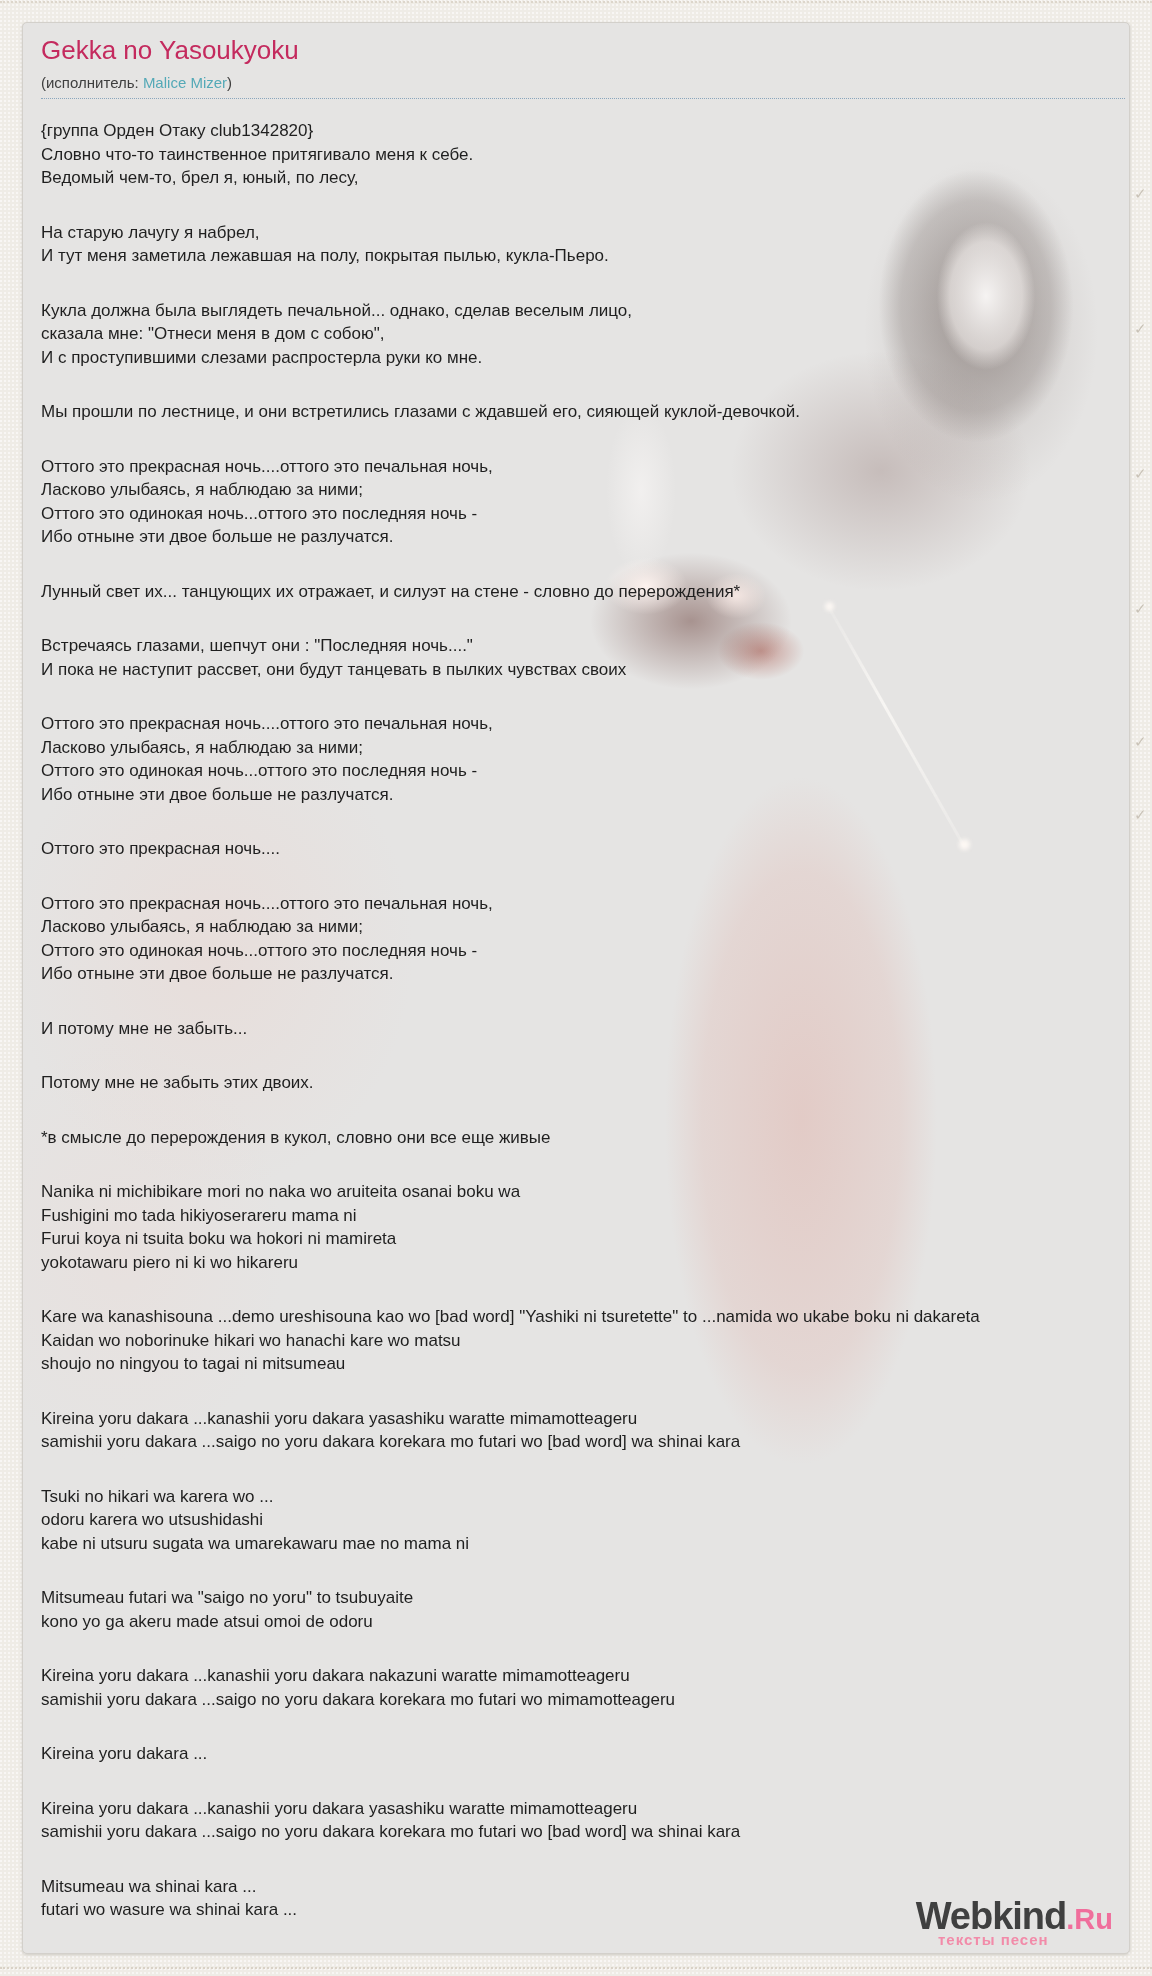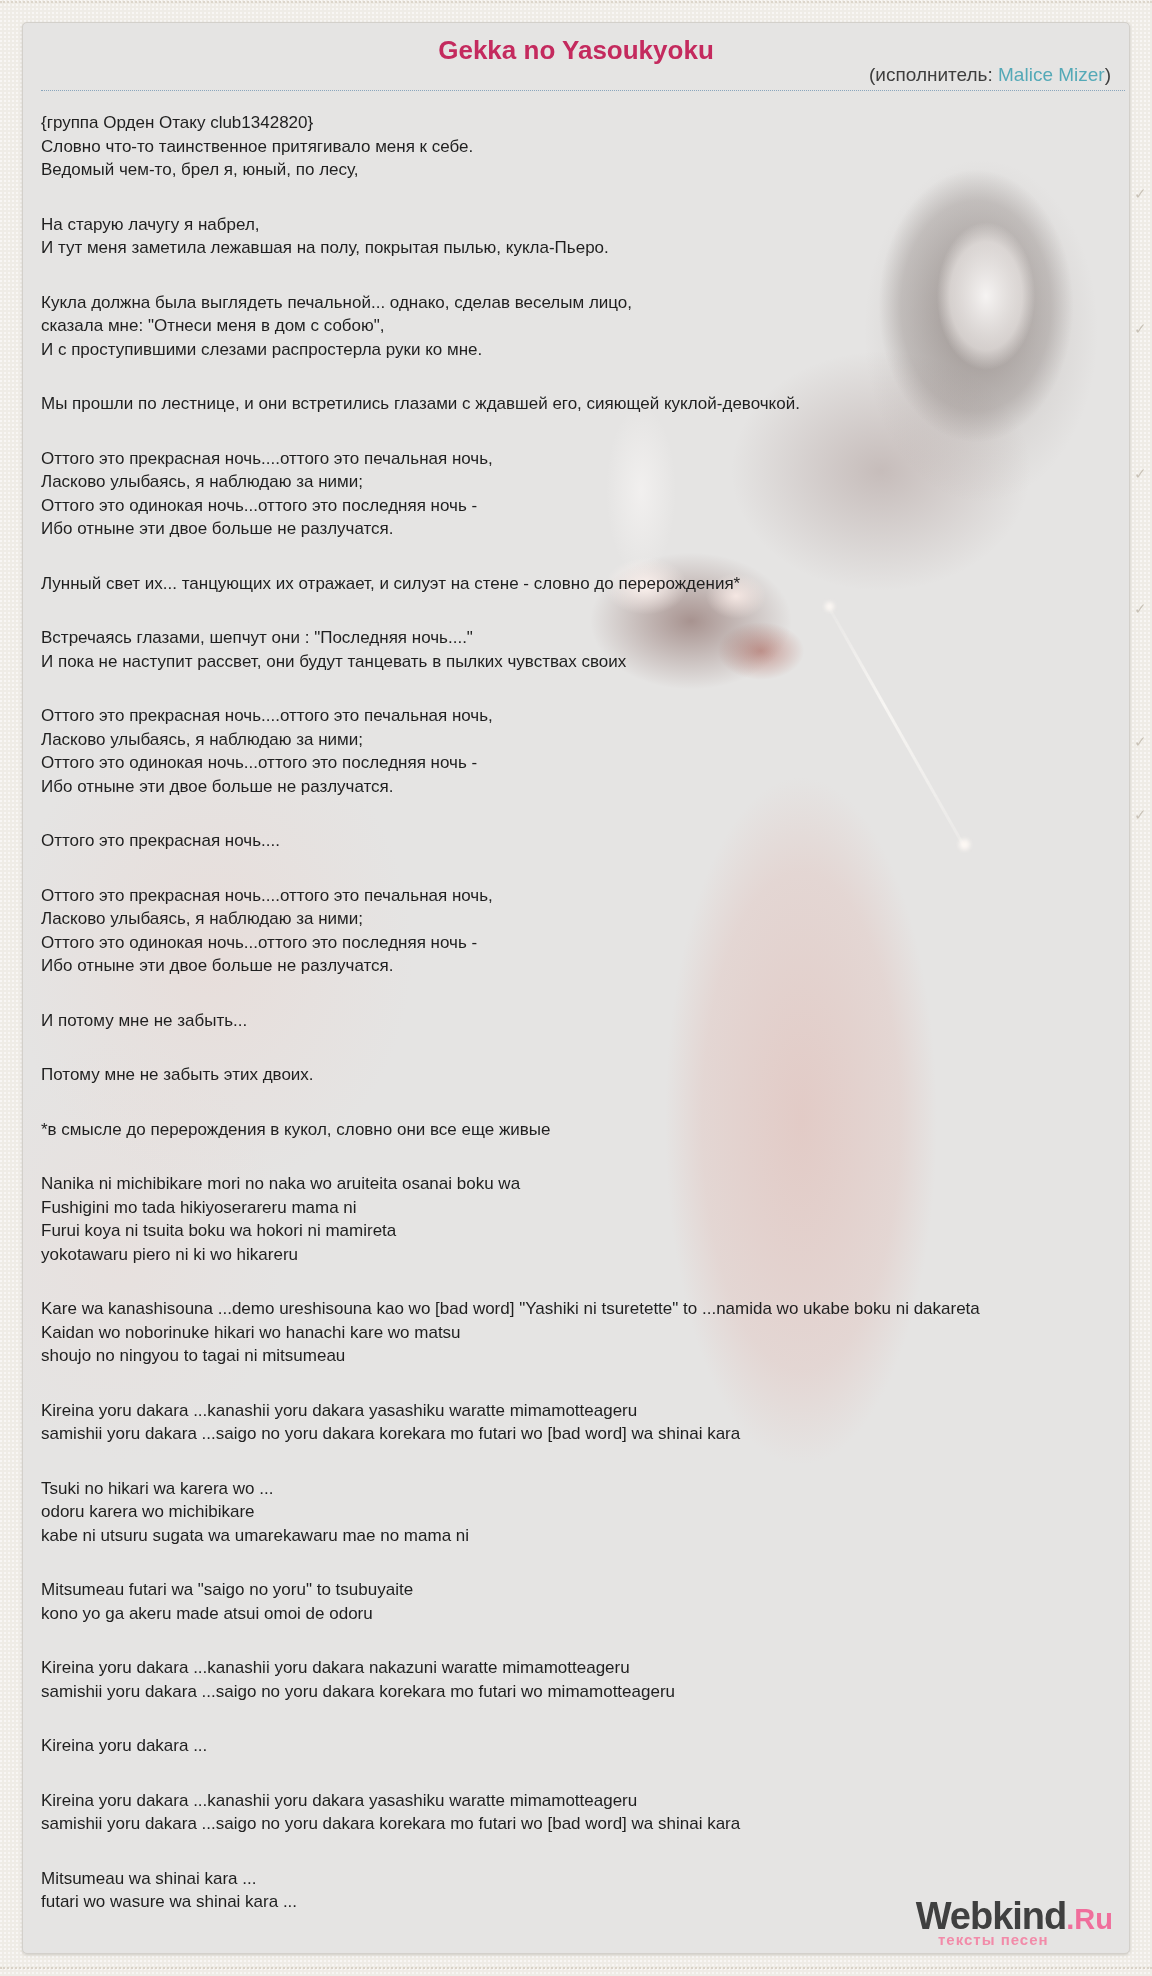--- a/index.html
+++ b/index.html
@@ -40,22 +40,22 @@
   .bow-line{
     position:absolute;left:808px;top:585px;width:274px;height:3px;border-radius:2px;
     background:linear-gradient(to right, rgba(250,248,245,0.15), rgba(250,248,245,0.85) 40%, rgba(250,248,245,0.25));
     transform:rotate(60.5deg);transform-origin:0 0;filter:blur(0.6px);
   }
   .glint{position:absolute;border-radius:50%;filter:blur(2px);background:rgba(255,250,245,0.9);}
   .glint.g1{left:802px;top:579px;width:9px;height:9px;}
   .glint.g2{left:936px;top:816px;width:11px;height:11px;}
 
   .content{position:relative;z-index:1;padding:12px 18px 0 18px;}
-  .page-title{margin:0;font-size:26px;font-weight:700;line-height:30px;color:#C42A5E;text-align:center;}
-  .subtitle{margin-top:0;font-size:19px;line-height:19px;color:#3E3E3E;text-align:right;}
+  .page-title{margin:0;font-size:26px;font-weight:400;line-height:30px;color:#C42A5E;}
+  .subtitle{margin-top:8px;font-size:15px;line-height:19px;color:#3E3E3E;}
   .performer-link{color:#54A9B7;text-decoration:none;cursor:pointer;}
   .separator{height:0;border-bottom:1px dotted #8AA6BD;margin:6px -14px 0 0;}
 
   .lyrics{margin-top:20px;font-size:17px;color:#1F1F1F;}
   .stanza{margin:0 0 31px 0;}
   .line{line-height:23.5px;min-height:23.5px;white-space:nowrap;}
 
   .logo{position:absolute;right:16px;bottom:6px;z-index:2;text-align:right;line-height:1;cursor:pointer;text-decoration:none;}
   .logo-main{font-size:38px;font-weight:bold;color:#404040;letter-spacing:-1px;}
   .logo-suffix{font-size:29px;font-weight:bold;color:#F06E9C;}
@@ -147,21 +147,21 @@
           <div class="line">Kare wa kanashisouna ...demo ureshisouna kao wo [bad word] "Yashiki ni tsuretette" to ...namida wo ukabe boku ni dakareta</div>
           <div class="line">Kaidan wo noborinuke hikari wo hanachi kare wo matsu</div>
           <div class="line">shoujo no ningyou to tagai ni mitsumeau</div>
         </div>
         <div class="stanza">
           <div class="line">Kireina yoru dakara ...kanashii yoru dakara yasashiku waratte mimamotteageru</div>
           <div class="line">samishii yoru dakara ...saigo no yoru dakara korekara mo futari wo [bad word] wa shinai kara</div>
         </div>
         <div class="stanza">
           <div class="line">Tsuki no hikari wa karera wo ...</div>
-          <div class="line">odoru karera wo michibikare</div>
+          <div class="line">odoru karera wo utsushidashi</div>
           <div class="line">kabe ni utsuru sugata wa umarekawaru mae no mama ni</div>
         </div>
         <div class="stanza">
           <div class="line">Mitsumeau futari wa "saigo no yoru" to tsubuyaite</div>
           <div class="line">kono yo ga akeru made atsui omoi de odoru</div>
         </div>
         <div class="stanza">
           <div class="line">Kireina yoru dakara ...kanashii yoru dakara nakazuni waratte mimamotteageru</div>
           <div class="line">samishii yoru dakara ...saigo no yoru dakara korekara mo futari wo mimamotteageru</div>
         </div>

